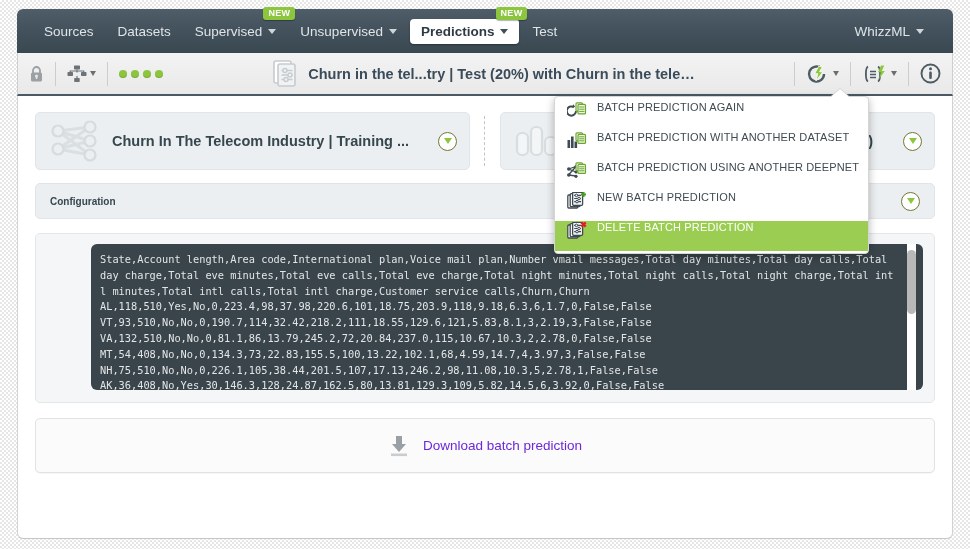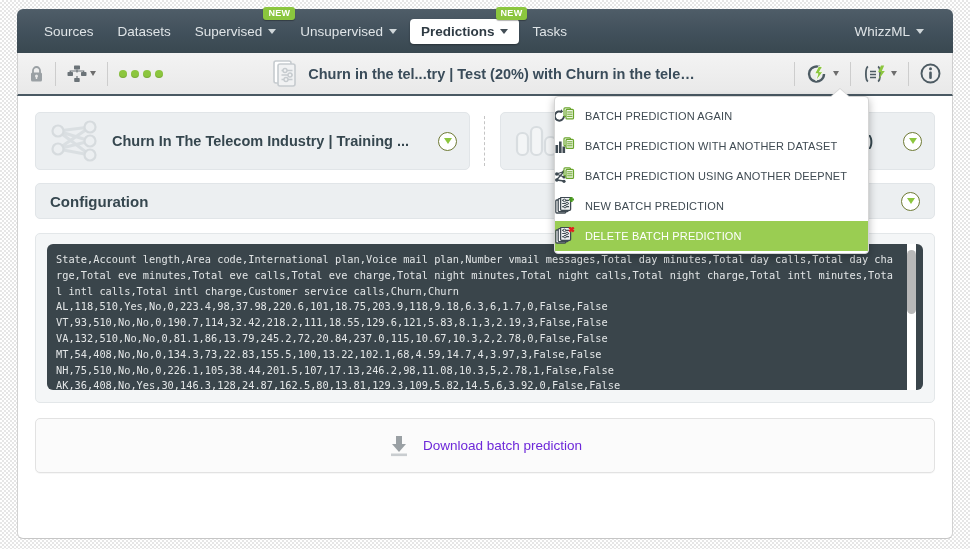--- a/index.html
+++ b/index.html
@@ -225,21 +225,21 @@
     border-radius: 5px;
     height: 36px;
     display: flex;
     align-items: center;
     padding: 0 14px;
     box-sizing: border-box;
     margin-bottom: 14px;
     cursor: pointer;
   }
   .config-label {
-    font-size: 15px;
+    font-size: 10px;
     font-weight: bold;
     color: #36474f;
     flex: 1;
   }
 
   .preview-panel {
     background: #f4f6f7;
     border: 1px solid #e3e7e9;
     border-radius: 5px;
     padding: 10px 11px 12px 11px;
@@ -250,20 +250,21 @@
     font-weight: bold;
     color: #36474f;
     margin-bottom: 8px;
   }
   .preview-box {
     background: #3a454b;
     border-radius: 6px;
     height: 146px;
     position: relative;
     overflow: hidden;
+    margin-left: 44px;
   }
   .preview-text {
     font-family: "DejaVu Sans Mono", "Liberation Mono", monospace;
     font-size: 10.3px;
     line-height: 15.8px;
     color: #e3e6e7;
     white-space: pre-wrap;
     word-break: break-all;
     padding: 8px 26px 8px 9px;
     margin: 0;
@@ -329,24 +330,24 @@
     top: 89px;
     width: 0; height: 0;
     border-left: 9px solid transparent;
     border-right: 9px solid transparent;
     border-bottom: 8px solid #ffffff;
     z-index: 51;
     filter: drop-shadow(0 -1px 0 #d5d5d5);
   }
   .dd-item {
     display: flex;
-    align-items: center;
+    align-items: flex-start;
     gap: 10px;
     height: 30px;
-    padding: 0 0;
+    padding: 0 12px;
     cursor: pointer;
     box-sizing: border-box;
   }
   .dd-item.selected {
     background: #9acd52;
   }
   .dd-label {
     font-size: 11px;
     color: #3f4a52;
     letter-spacing: .15px;
@@ -389,21 +390,21 @@
         <span class="caret"></span>
       </div>
 
       <div class="nav-item active">
         <span>Predictions</span>
         <span class="caret"></span>
         <span class="badge-new">NEW</span>
       </div>
 
       <div class="nav-item">
-        <span>Tasks</span>
+        <span>Test</span>
       </div>
     </div>
 
     <div class="nav-right">
       <div class="nav-item">
         <span>WhizzML</span>
         <span class="caret"></span>
       </div>
     </div>
   </div>

